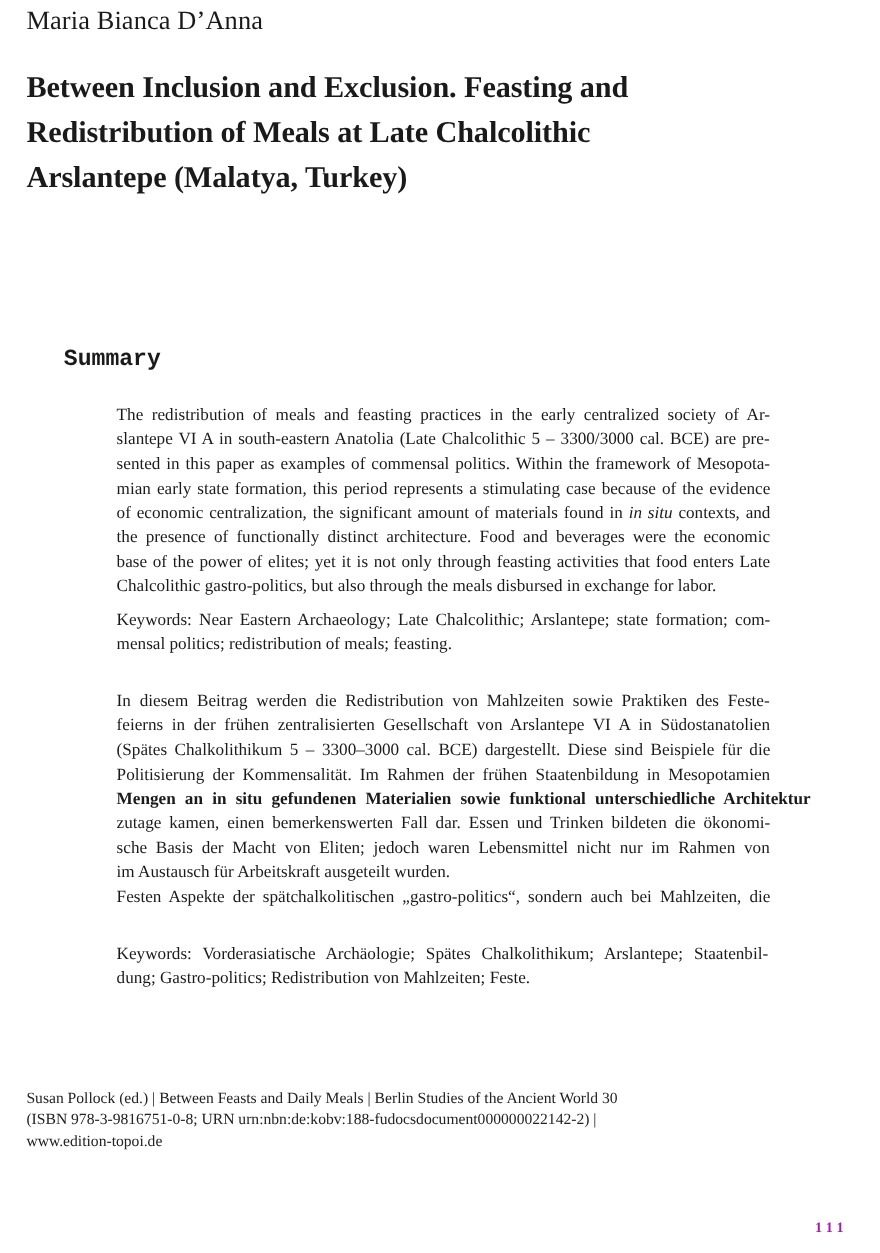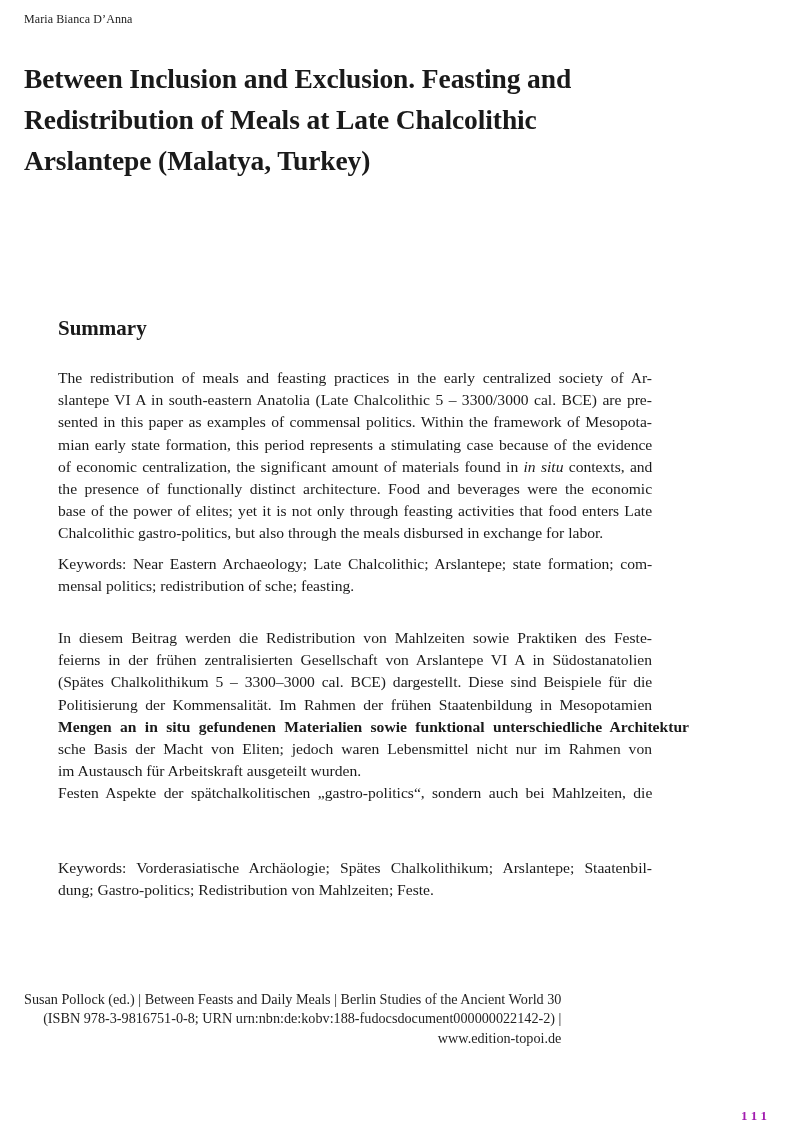--- a/index.html
+++ b/index.html
@@ -12,21 +12,21 @@
       height: 1139px;
       position: relative;
       overflow: hidden;
       color: #1a1a1a;
       font-family: "Liberation Serif", "DejaVu Serif", serif;
     }
     .author {
       position: absolute;
       left: 24px;
       top: 6px;
-      font-size: 12px;
+      font-size: 24px;
       line-height: 26px;
       letter-spacing: 0.1px;
     }
     .title {
       position: absolute;
       left: 24px;
       top: 58px;
       width: 640px;
       font-size: 27.5px;
       line-height: 41px;
@@ -36,54 +36,56 @@
     }
     .title .tline { display: block; white-space: nowrap; }
     .summary-heading {
       position: absolute;
       left: 58px;
       top: 314px;
       font-size: 21px;
       line-height: 28px;
       font-weight: bold;
       margin: 0;
+      font-family: Liberation Mono, monospace;
     }
     .para {
       position: absolute;
       left: 58px;
       width: 594px;
       font-size: 15.6px;
       line-height: 22.2px;
       margin: 0;
     }
     .para .line {
       display: block;
       white-space: nowrap;
       text-align: justify;
       text-align-last: justify;
       height: 22.2px;
       overflow: visible;
+      margin-left: 48px;
     }
     .para .line.last {
       text-align-last: left;
     }
     .para .line em { font-style: italic; }
     #abstract-en { top: 367px; }
     #keywords-en { top: 553px; }
     #abstract-de { top: 627px; }
     #keywords-de { top: 857px; }
     .footer {
       position: absolute;
       left: 24px;
       top: 990px;
       font-size: 14.2px;
       line-height: 19.3px;
       color: #222;
     }
-    .footer .fline { display: block; white-space: nowrap; text-align: right; }
+    .footer .fline { display: block; white-space: nowrap; }
     .page-number {
       position: absolute;
       left: 741px;
       top: 1108px;
       font-size: 13px;
       letter-spacing: 4px;
       font-weight: bold;
       color: #a21caf;
     }
   </style>
@@ -106,29 +108,30 @@
   <span class="line" style="display: block; word-spacing: 1.46154px;">sented in this paper as examples of commensal politics. Within the framework of Mesopota-</span>
   <span class="line" style="display: block; word-spacing: 1.61538px;">mian early state formation, this period represents a stimulating case because of the evidence</span>
   <span class="line" style="display: block; word-spacing: 1.38462px;"><span>of economic centralization, the significant amount of materials found in </span><em>in situ</em><span> contexts, and</span></span>
   <span class="line" style="display: block; word-spacing: 3.54545px;">the presence of functionally distinct architecture. Food and beverages were the economic</span>
   <span class="line" style="display: block; word-spacing: 1.29412px;">base of the power of elites; yet it is not only through feasting activities that food enters Late</span>
   <span class="line last">Chalcolithic gastro-politics, but also through the meals disbursed in exchange for labor.</span>
 </div>
 
 <div class="para" id="keywords-en">
   <span class="line" style="display: block; word-spacing: 2.66667px;">Keywords: Near Eastern Archaeology; Late Chalcolithic; Arslantepe; state formation; com-</span>
-  <span class="line last">mensal politics; redistribution of sche; feasting.</span>
+  <span class="line last">mensal politics; redistribution of meals; feasting.</span>
 </div>
 
 <div class="para" id="abstract-de">
   <span class="line" style="display: block; word-spacing: 4.09091px;">In diesem Beitrag werden die Redistribution von Mahlzeiten sowie Praktiken des Feste-</span>
   <span class="line" style="display: block; word-spacing: 3.90909px;">feierns in der frühen zentralisierten Gesellschaft von Arslantepe VI A in Südostanatolien</span>
   <span class="line" style="display: block; word-spacing: 2.91667px;">(Spätes Chalkolithikum 5 – 3300–3000 cal. BCE) dargestellt. Diese sind Beispiele für die</span>
   <span class="line" style="display: block; word-spacing: 3.55556px;">Politisierung der Kommensalität. Im Rahmen der frühen Staatenbildung in Mesopotamien</span>
   <span class="line" style="display: block; word-spacing: 4.44444px; font-weight: bold;">Mengen an in situ gefundenen Materialien sowie funktional unterschiedliche Architektur</span>
+  <span class="line" style="display: block; word-spacing: 3.27273px;">zutage kamen, einen bemerkenswerten Fall dar. Essen und Trinken bildeten die ökonomi-</span>
   <span class="line" style="display: block; word-spacing: 4px;">sche Basis der Macht von Eliten; jedoch waren Lebensmittel nicht nur im Rahmen von</span>
   <span class="line last">im Austausch für Arbeitskraft ausgeteilt wurden.</span>
   <span class="line" style="display: block; word-spacing: 3.44444px;">Festen Aspekte der spätchalkolitischen „gastro-politics“, sondern auch bei Mahlzeiten, die</span>
 </div>
 
 <div class="para" id="keywords-de">
   <span class="line" style="display: block; word-spacing: 6px;">Keywords: Vorderasiatische Archäologie; Spätes Chalkolithikum; Arslantepe; Staatenbil-</span>
   <span class="line last">dung; Gastro-politics; Redistribution von Mahlzeiten; Feste.</span>
 </div>
 

